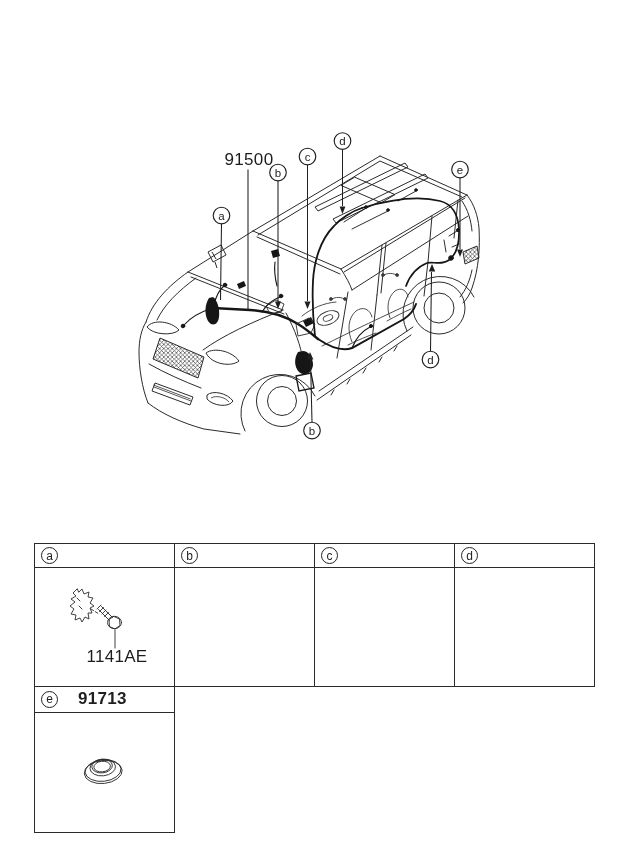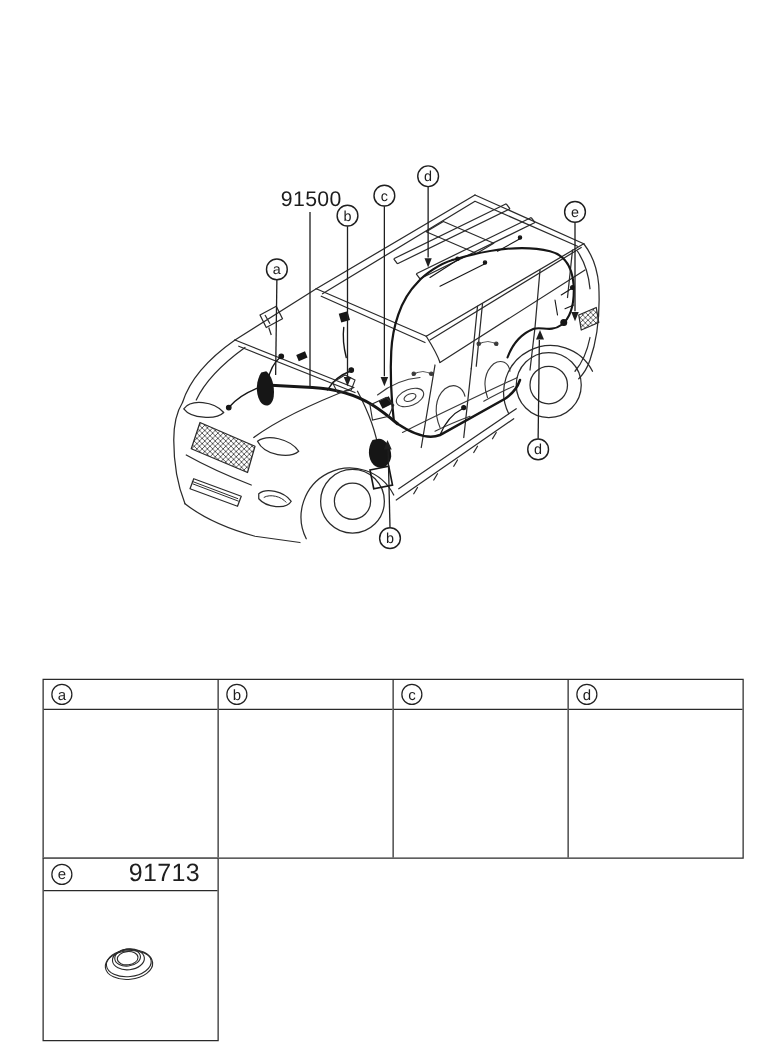--- a/index.html
+++ b/index.html
@@ -10,21 +10,21 @@
   .callout-letter{font-size:11.5px;}
   .part-num{font-size:17px;letter-spacing:.3px;}
   
   .legend{position:absolute;left:34px;top:543px;width:561px;}
   .row1{display:flex;width:561px;height:144px;border:1.6px solid #2a2a2a;box-sizing:border-box;}
   .cell{flex:1 1 0;display:flex;flex-direction:column;border-right:1.5px solid #2a2a2a;box-sizing:border-box;min-width:0;}
   .cell:last-child{border-right:none;}
   .cell-hdr{height:24px;flex:0 0 24px;border-bottom:1.5px solid #2a2a2a;display:flex;align-items:center;padding-left:6px;box-sizing:border-box;}
   .badge{width:17px;height:17px;border:1.4px solid #222;border-radius:50%;display:flex;
          align-items:center;justify-content:center;font-size:12px;line-height:1;box-sizing:border-box;}
-  .hdr-part{font-size:20px;margin-left:45px;letter-spacing:.3px;}
+  .hdr-part{font-size:17px;margin-left:20px;letter-spacing:.3px;font-weight:bold;}
   .cell-body{flex:1 1 auto;position:relative;}
   .ecell{position:absolute;left:0;top:142.5px;width:141px;height:147px;border:1.6px solid #2a2a2a;
          box-sizing:border-box;display:flex;flex-direction:column;background:#fff;}
   .ecell .cell-hdr{height:26px;flex:0 0 26px;}
 </style>
 </head>
 <body>
 
 <div class="page">
 
@@ -199,20 +199,35 @@
     </g>
   </svg>
 
   <div class="legend">
     <div class="row1">
 
       <div class="cell">
         <div class="cell-hdr">
           <span class="badge">a</span>
         </div>
+        <div class="cell-body">
+          <svg width="138" height="116" viewBox="0 0 138 116">
+            <g stroke="#2b2b2b" stroke-width="0.9" fill="none" stroke-linejoin="round" stroke-linecap="round">
+              <path d="M 42,21 L 38,25 L 41,28 L 36,31 L 40,34 L 35,38 L 39,41 L 36,46 L 41,47 L 40,52 L 45,50 L 47,54 L 50,49 L 54,51 L 53,45 L 57,45 L 55,40 L 59,38 L 55,35 L 58,30 L 53,29 L 54,24 L 49,26 L 47,21 L 44,24 Z"></path>
+              <path d="M 42,30 L 45,33 M 44,38 L 47,41"></path>
+              <path stroke-dasharray="3,2" d="M 56,41 L 64,46"></path>
+              <path d="M 63.5,41.5 L 74.5,52.5 M 66.5,38.5 L 77.5,49.5"></path>
+              <path d="M 66,37 L 62,41 M 68.5,39.5 L 64.5,43.5 M 71,42 L 67,46 M 73.5,44.5 L 69.5,48.5"></path>
+              <ellipse cx="79.5" cy="54.5" rx="7" ry="6.2"></ellipse>
+              <path d="M 79,48.5 L 84.5,51 L 85,57.5 L 80,61 L 74.5,58.5 L 74,52 Z"></path>
+              <path d="M 80,62 L 80,80"></path>
+            </g>
+            <text class="part-num" x="82" y="94" text-anchor="middle">1141AE</text>
+          </svg>
+        </div>
       </div>
 
       <div class="cell">
         <div class="cell-hdr">
           <span class="badge">b</span>
         </div>
       </div>
 
       <div class="cell">
         <div class="cell-hdr">

